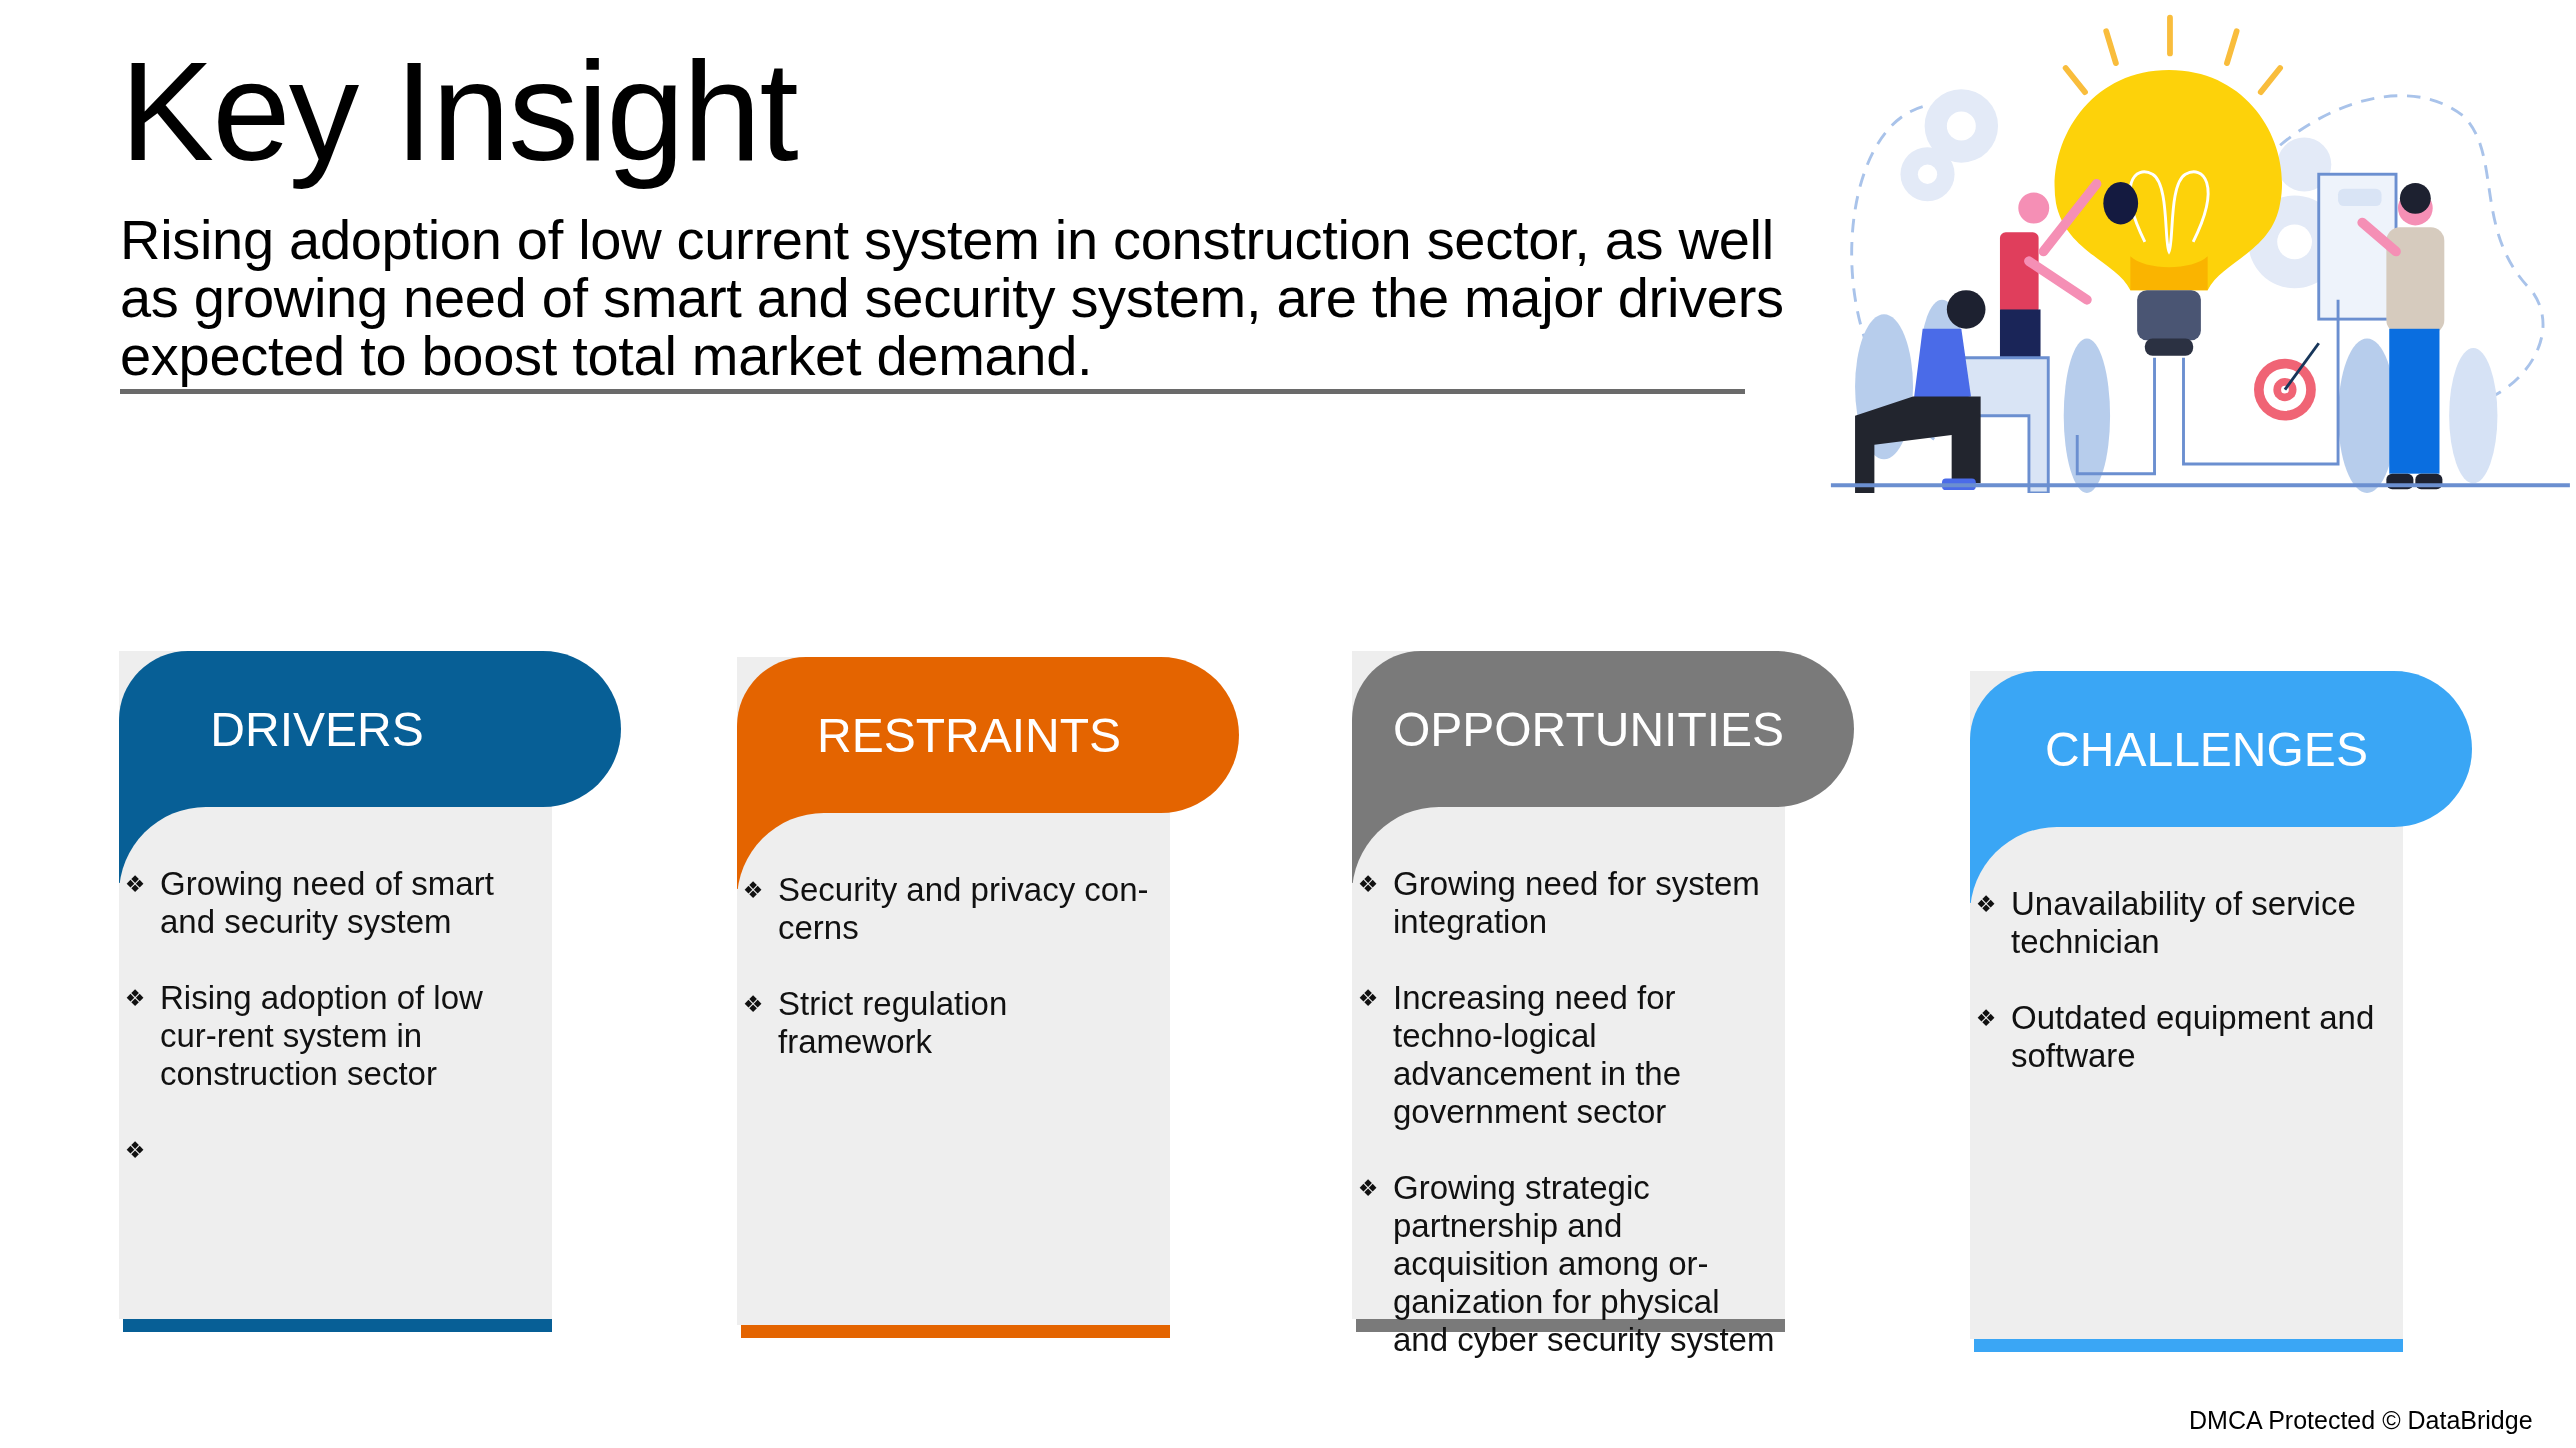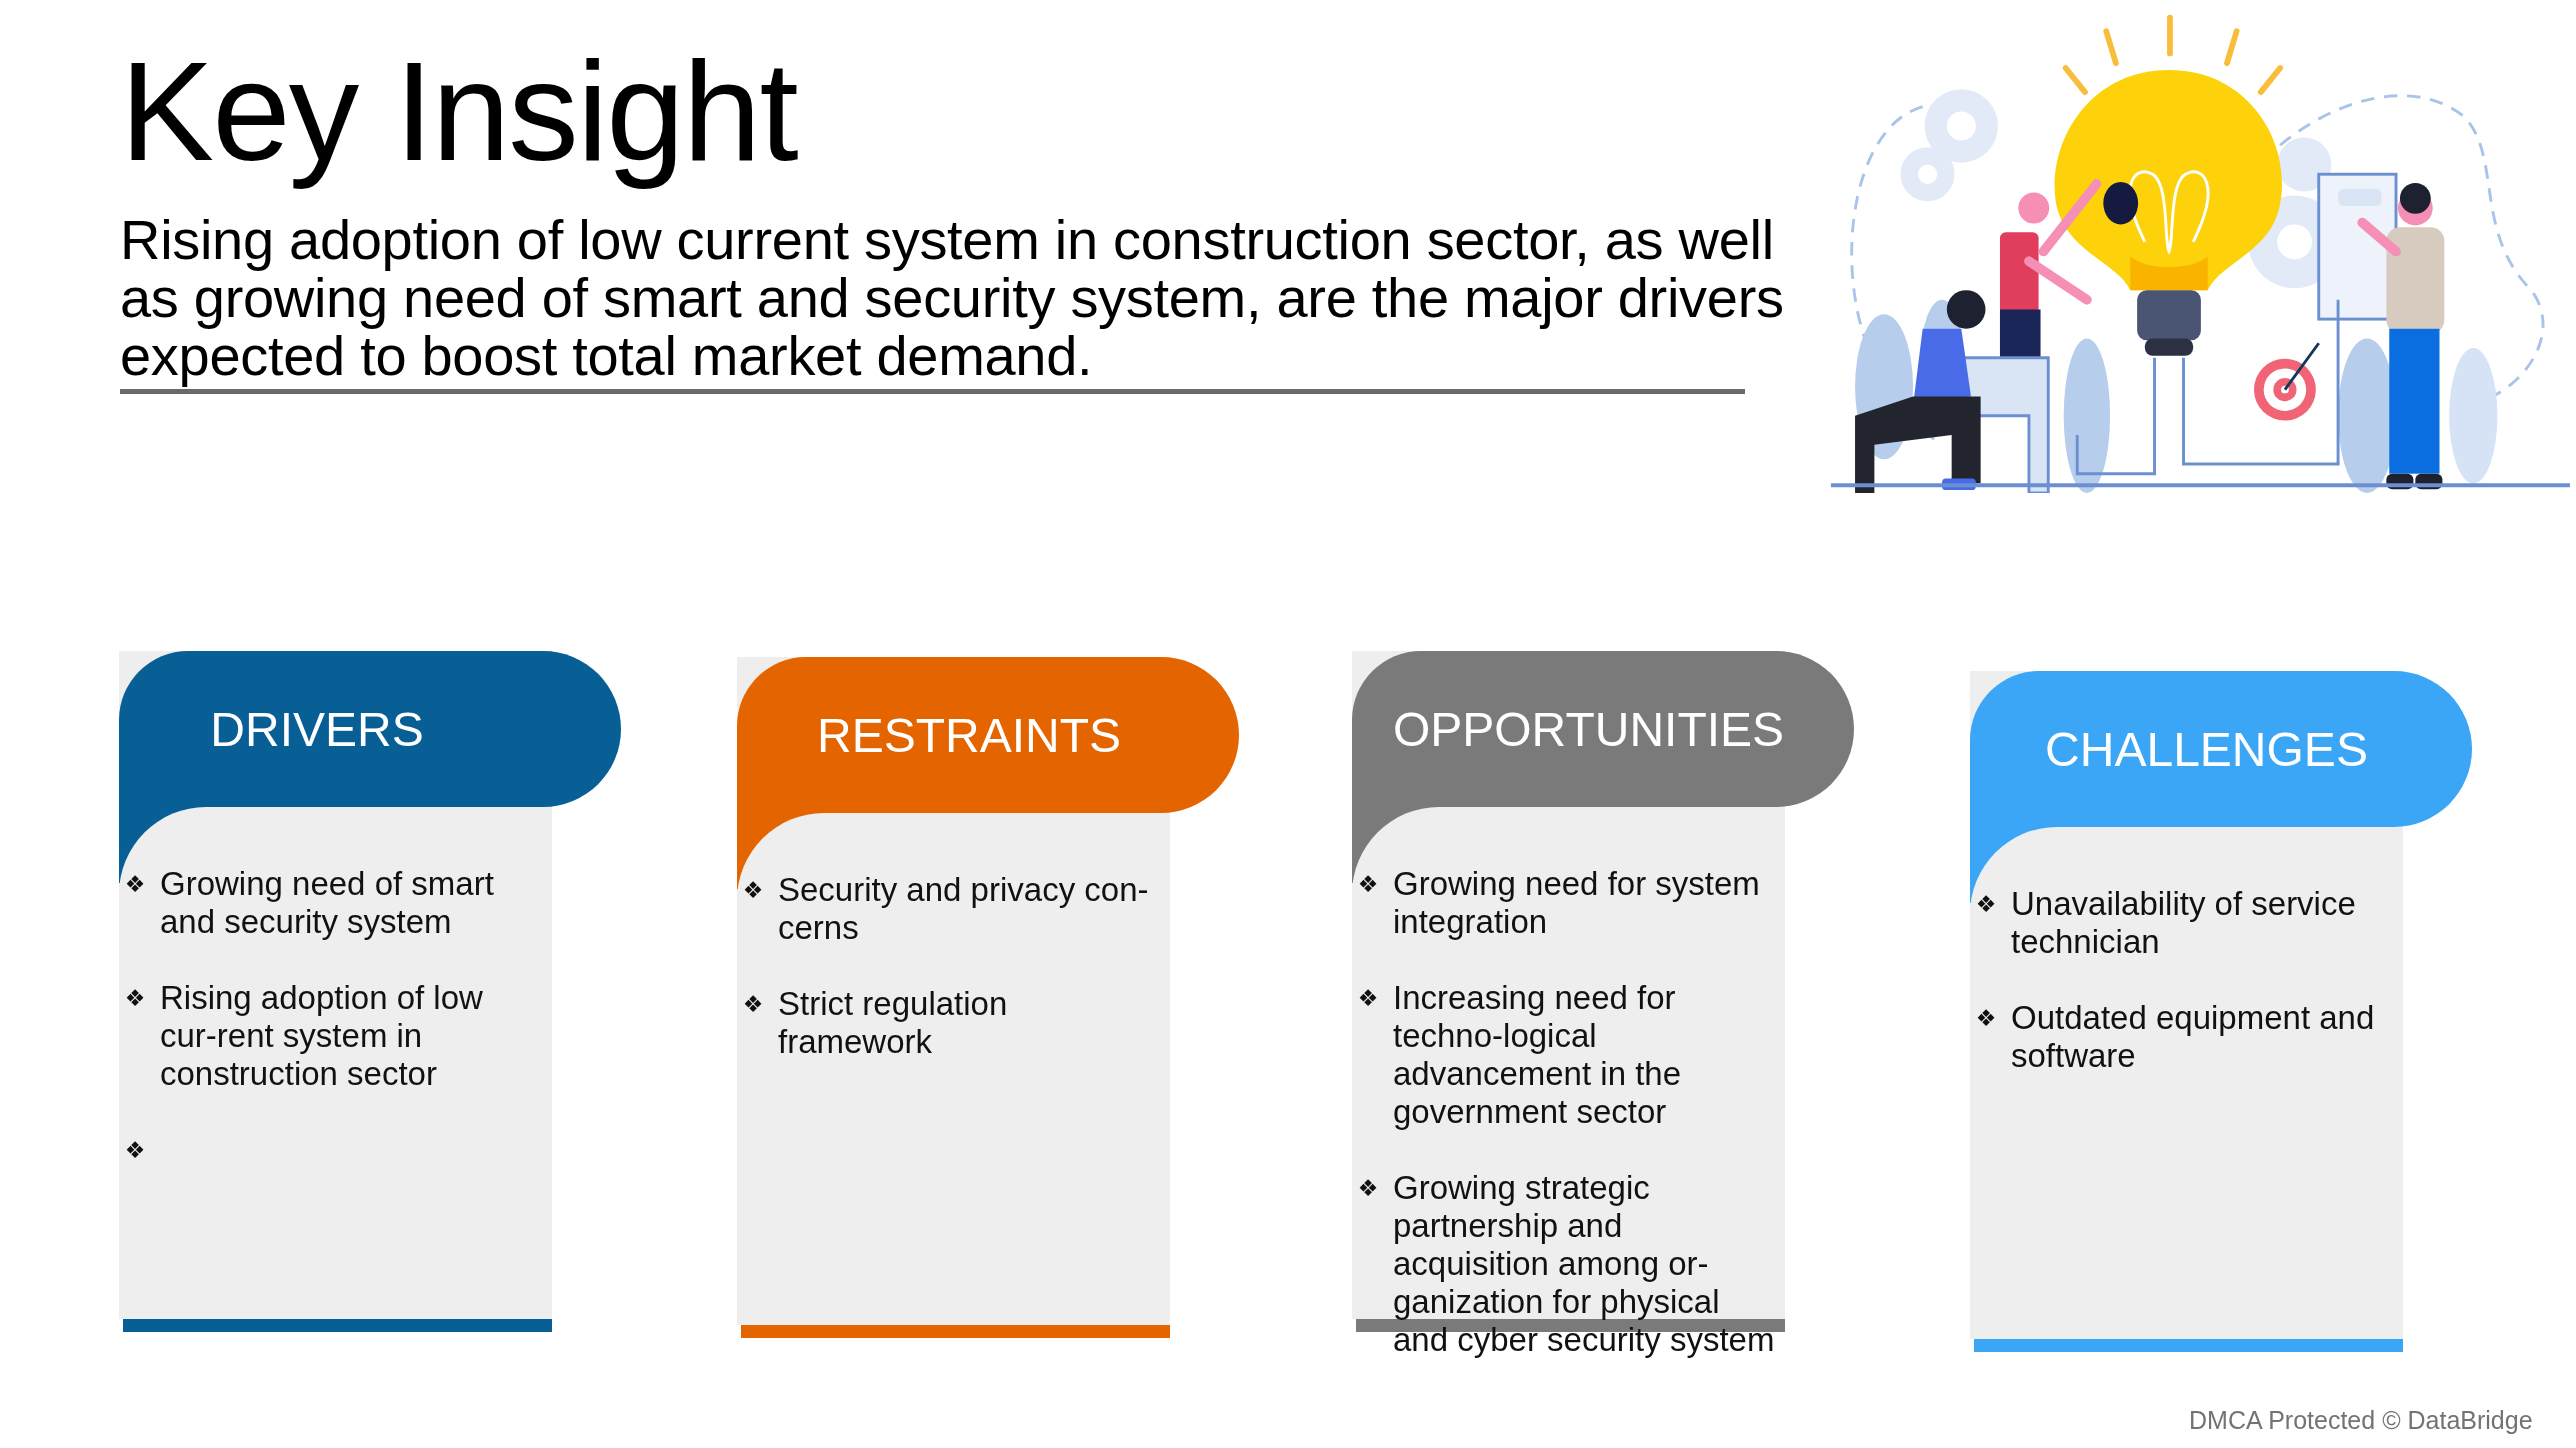--- a/index.html
+++ b/index.html
@@ -21,21 +21,21 @@
                       background:#eeeeee; border-top-left-radius:87px; z-index:3; }
   .card .header-label { position:absolute; left:0; top:0; width:454px; height:156px;
                         display:flex; align-items:center; justify-content:center;
                         color:#fff; font-size:48px; letter-spacing:0px; z-index:4; }
   .card .bar { position:absolute; left:3.9px; top:668px; width:429px; height:12.6px; }
   .card ul { position:absolute; left:0; top:214px; width:433px; margin:0; padding:0;
              list-style:none; z-index:5; }
   .card li { position:relative; padding-left:41px; font-size:33px; line-height:38px;
              margin:0 0 38px 0; color:#111; padding-right:9.7px; }
   .card li .bullet { position:absolute; left:5.8px; top:0; font-size:23px; line-height:38px; color:#111; }
-  .footer { position:absolute; left:2189px; top:1406px; font-size:25px; color:#737373; white-space:nowrap; }
+  .footer { position:absolute; left:2189px; top:1406px; font-size:25px; color:#000000; white-space:nowrap; }
 </style>
 </head>
 <body>
 
 <h1 class="title">Key Insight</h1>
 
 <p class="subtitle">
   <span>Rising adoption of low current system in construction sector, as well</span>
   <span>as growing need of smart and security system, are the major drivers</span>
   <span>expected to boost total market demand.</span>

